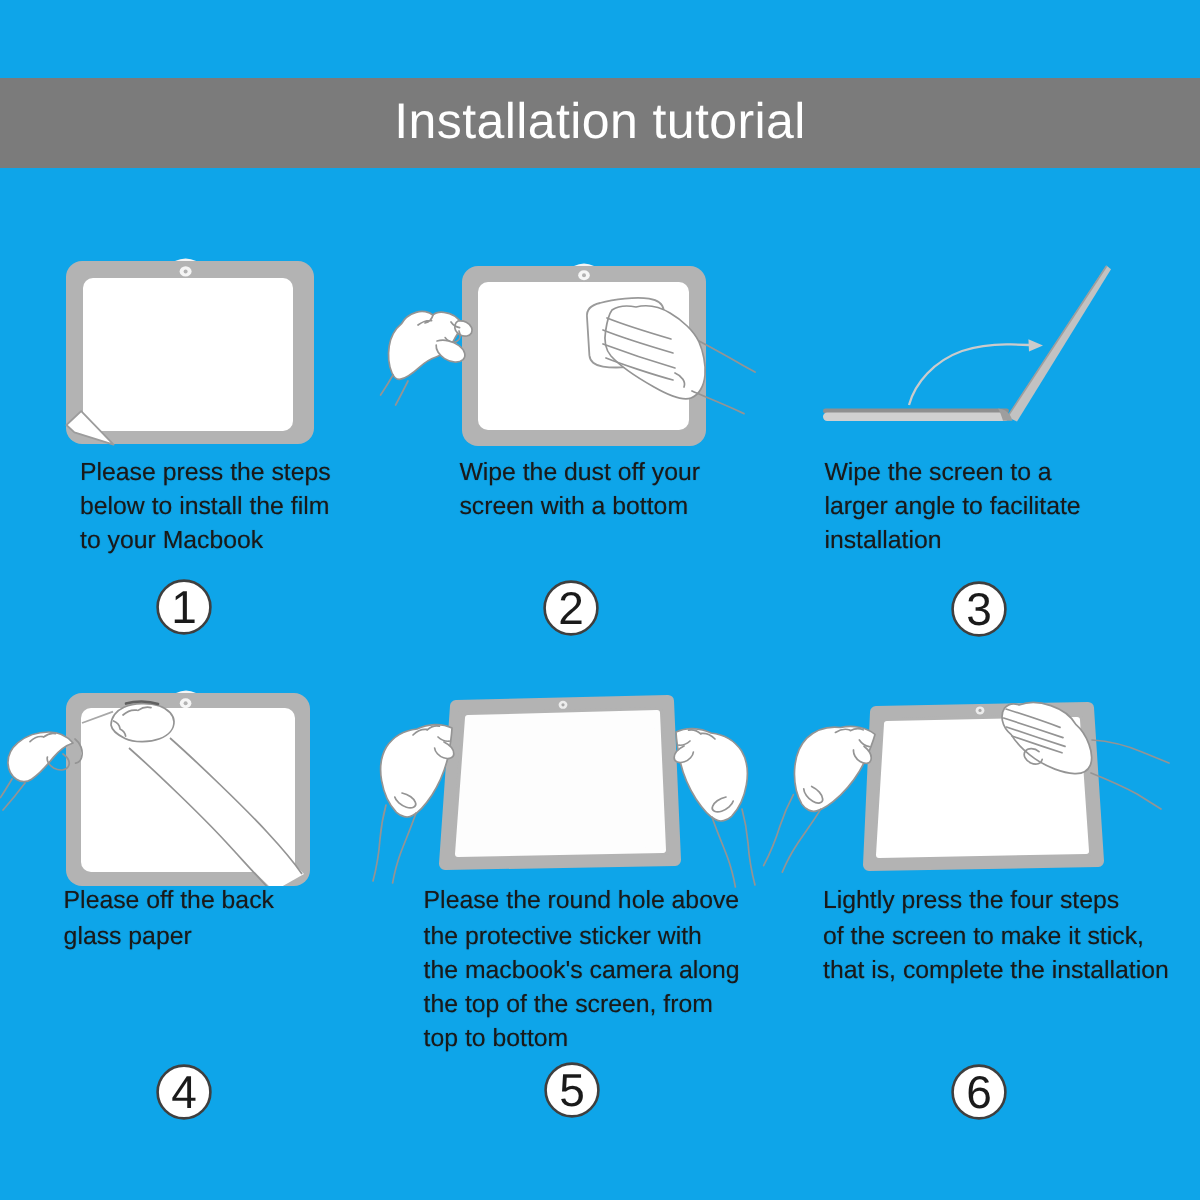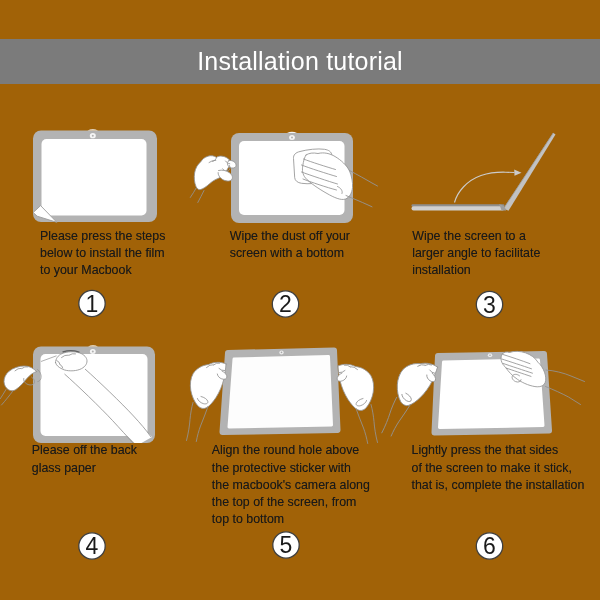--- a/index.html
+++ b/index.html
@@ -1,16 +1,16 @@
 <!DOCTYPE html>
 <html><head>
 <meta charset="utf-8">
 <style>
 html,body{margin:0;padding:0;background:#fff;}
-#page{position:relative;width:600px;height:600px;background:#a16207;overflow:hidden;font-family:"Liberation Sans",sans-serif;-webkit-font-smoothing:antialiased;}
+#page{position:relative;width:600px;height:600px;background:#0ea5e9;overflow:hidden;font-family:"Liberation Sans",sans-serif;-webkit-font-smoothing:antialiased;}
 #bar{position:absolute;left:0;top:39px;width:600px;height:45px;background:#7b7b7b;}
 #bar span{display:block;text-align:center;color:#fff;font-size:25px;line-height:45px;letter-spacing:0.2px;}
 .txt{position:absolute;font-size:12.4px;line-height:17.2px;color:#191919;letter-spacing:0px;white-space:pre;text-shadow:0 0 0.5px rgba(25,25,25,0.5);}
 svg{position:absolute;left:0;top:0;}
 </style>
 </head>
 <body>
 <div id="page">
 <div id="bar">
       <span>Installation tutorial</span>
@@ -173,21 +173,21 @@
 <div class="txt" style="left:40px;top:228px;">Please press the steps
 below to install the film
 to your Macbook</div>
 <div class="txt" style="left:229.7px;top:228px;">Wipe the dust off your
 screen with a bottom</div>
 <div class="txt" style="left:412.2px;top:228px;">Wipe the screen to a
 larger angle to facilitate
 installation</div>
 <div class="txt" style="left:31.8px;top:442.4px;">Please off the back
 glass paper</div>
-<div class="txt" style="left:211.8px;top:442.4px;">Align the round hole above
+<div class="txt" style="left:211.8px;top:442.4px;">Please the round hole above
 the protective sticker with
 the macbook's camera along
 the top of the screen, from
 top to bottom</div>
-<div class="txt" style="left:411.5px;top:442.4px;">Lightly press the that sides
+<div class="txt" style="left:411.5px;top:442.4px;">Lightly press the four steps
 of the screen to make it stick,
 that is, complete the installation</div>
 </div>
 
 </body></html>

